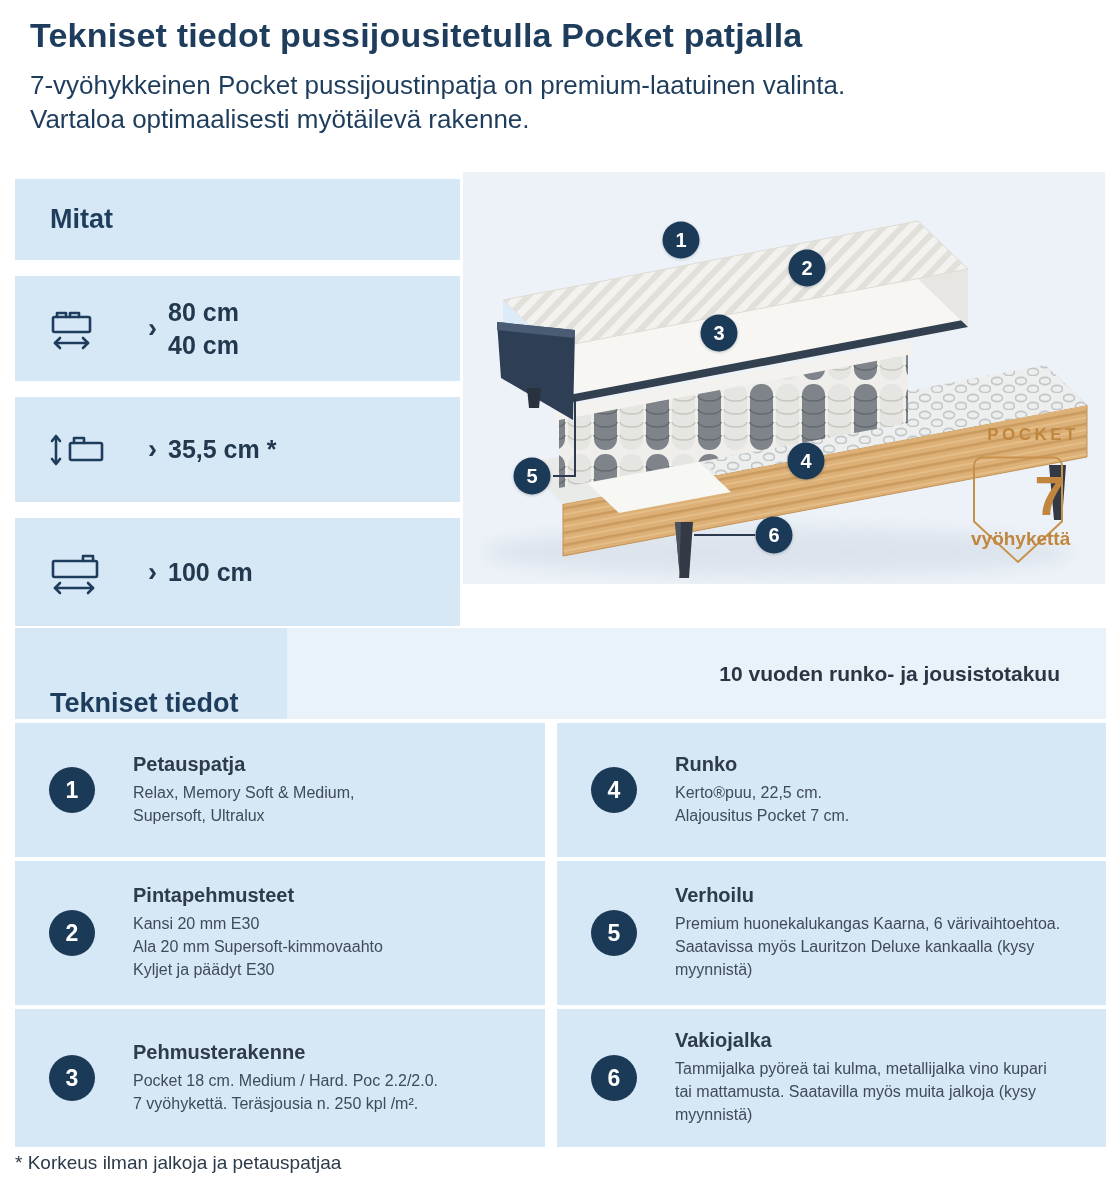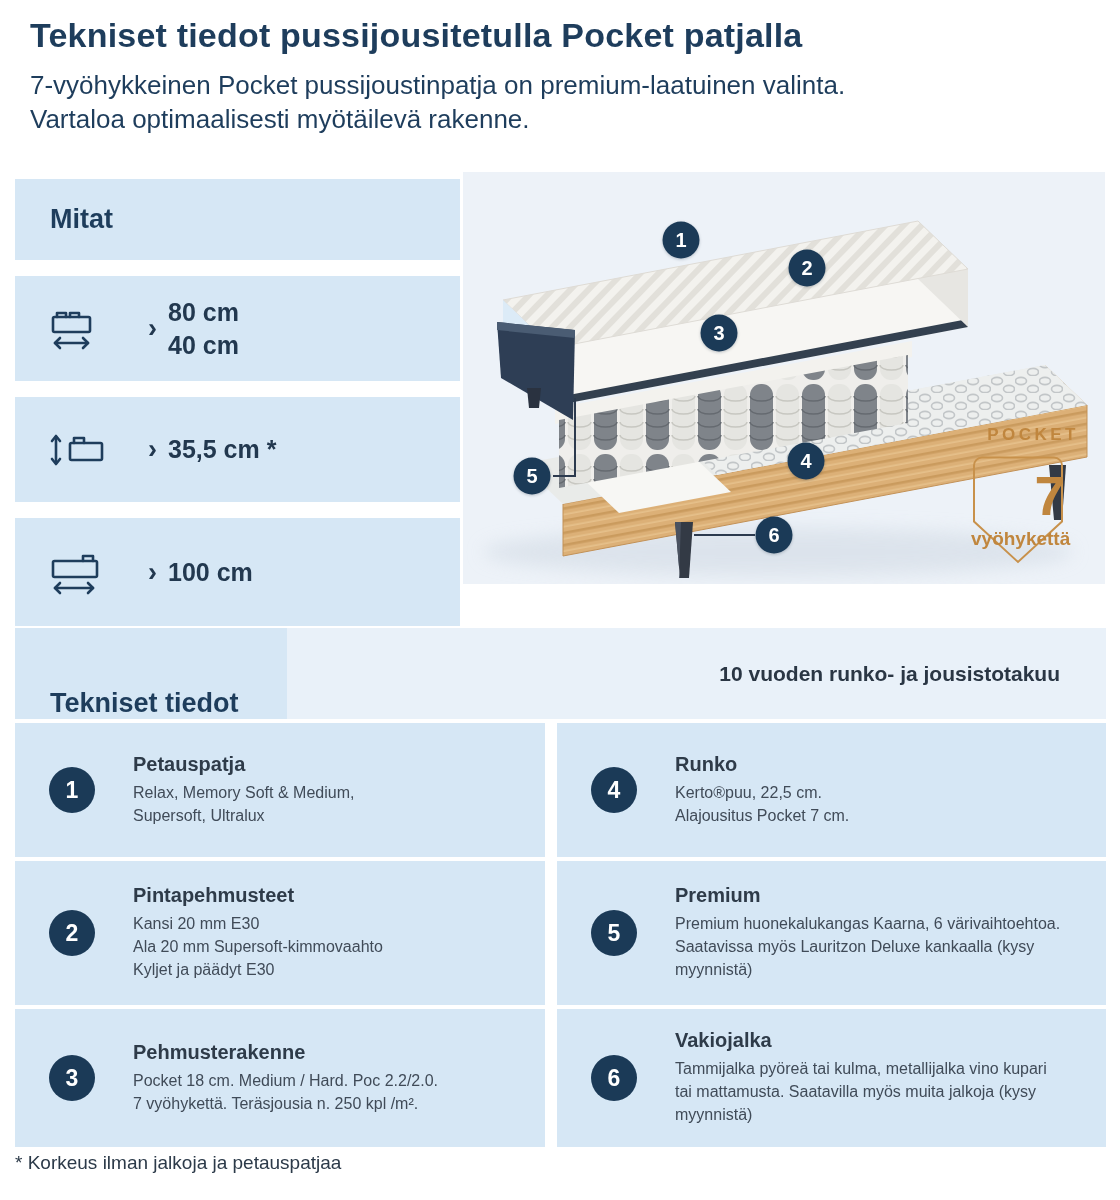--- a/index.html
+++ b/index.html
@@ -234,21 +234,21 @@
         <div class="item-title">Pintapehmusteet</div>
         <div class="item-text">Kansi 20 mm E30
 Ala 20 mm Supersoft-kimmovaahto
 Kyljet ja päädyt E30</div>
       </div>
     </div>
 
     <div class="spec-item">
       <div class="num-circle">5</div>
       <div class="item-body">
-        <div class="item-title">Premium</div>
+        <div class="item-title">Verhoilu</div>
         <div class="item-text">Premium huonekalukangas Kaarna, 6 värivaihtoehtoa.
 Saatavissa myös Lauritzon Deluxe kankaalla (kysy
 myynnistä)</div>
       </div>
     </div>
 
     <div class="spec-item">
       <div class="num-circle">3</div>
       <div class="item-body">
         <div class="item-title">Pehmusterakenne</div>

